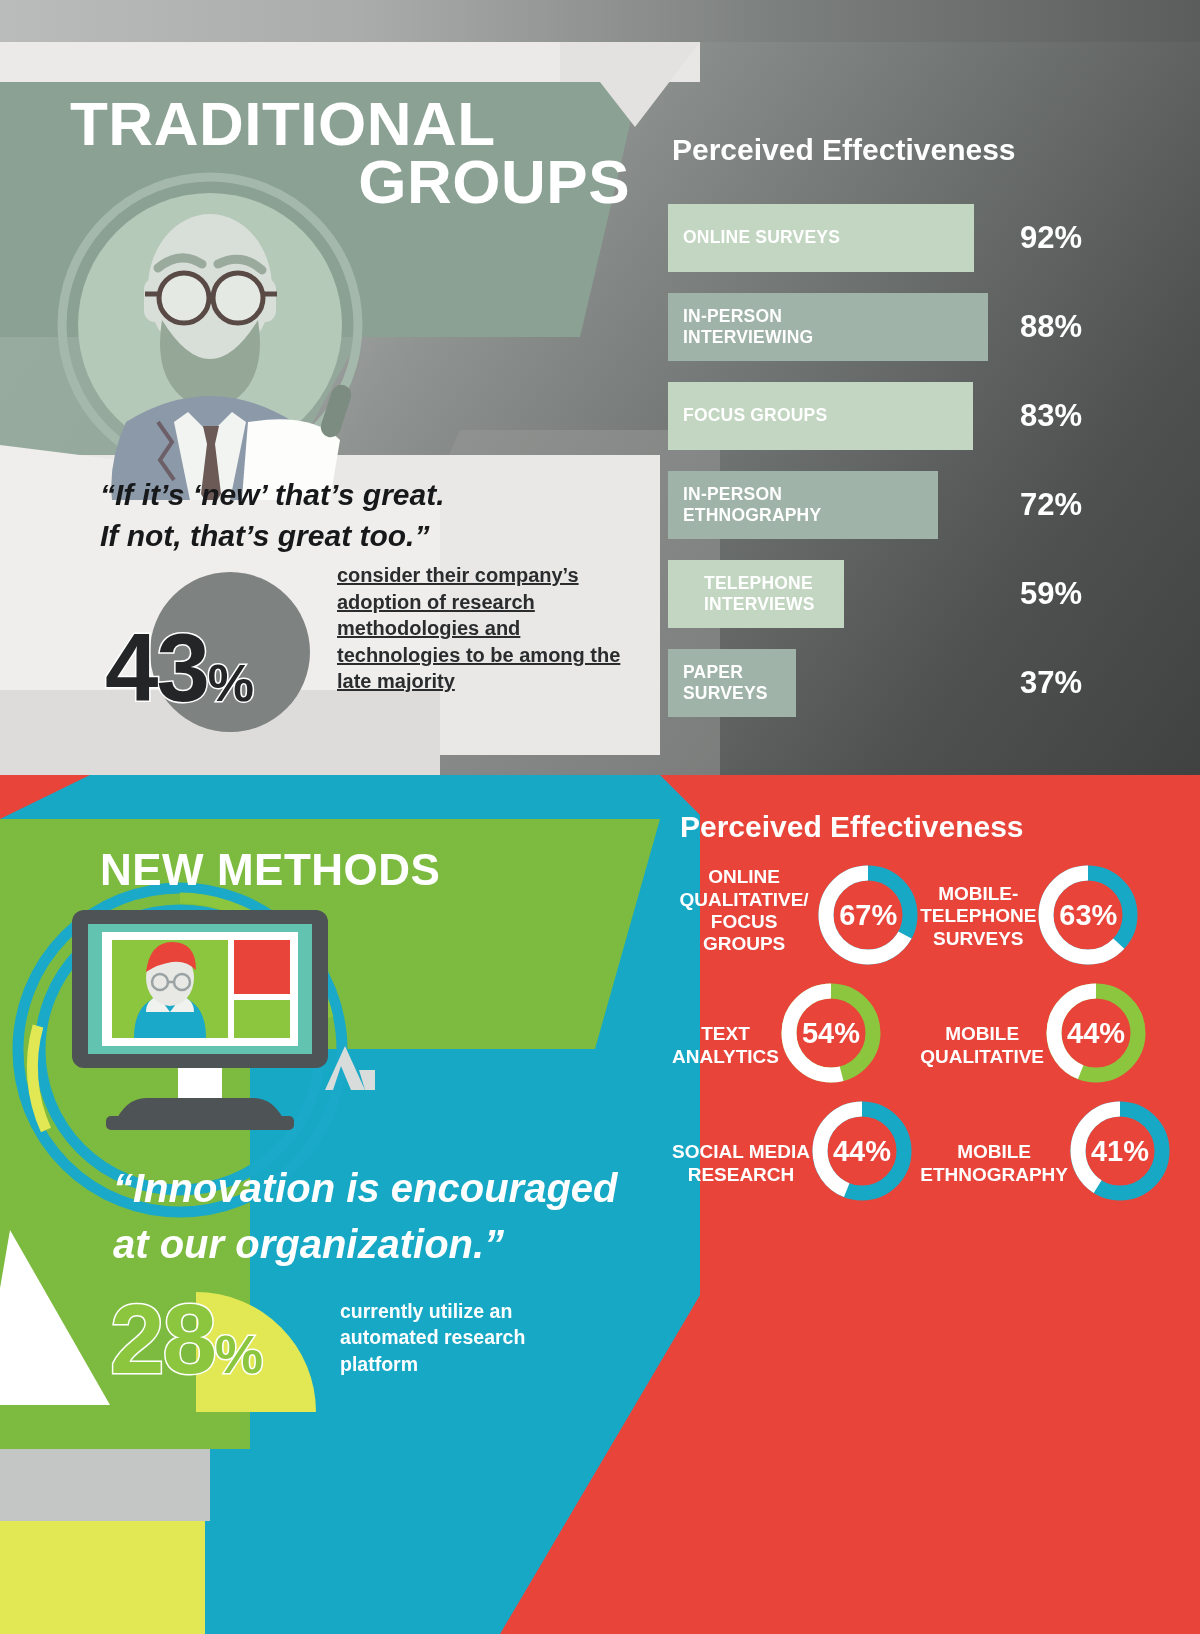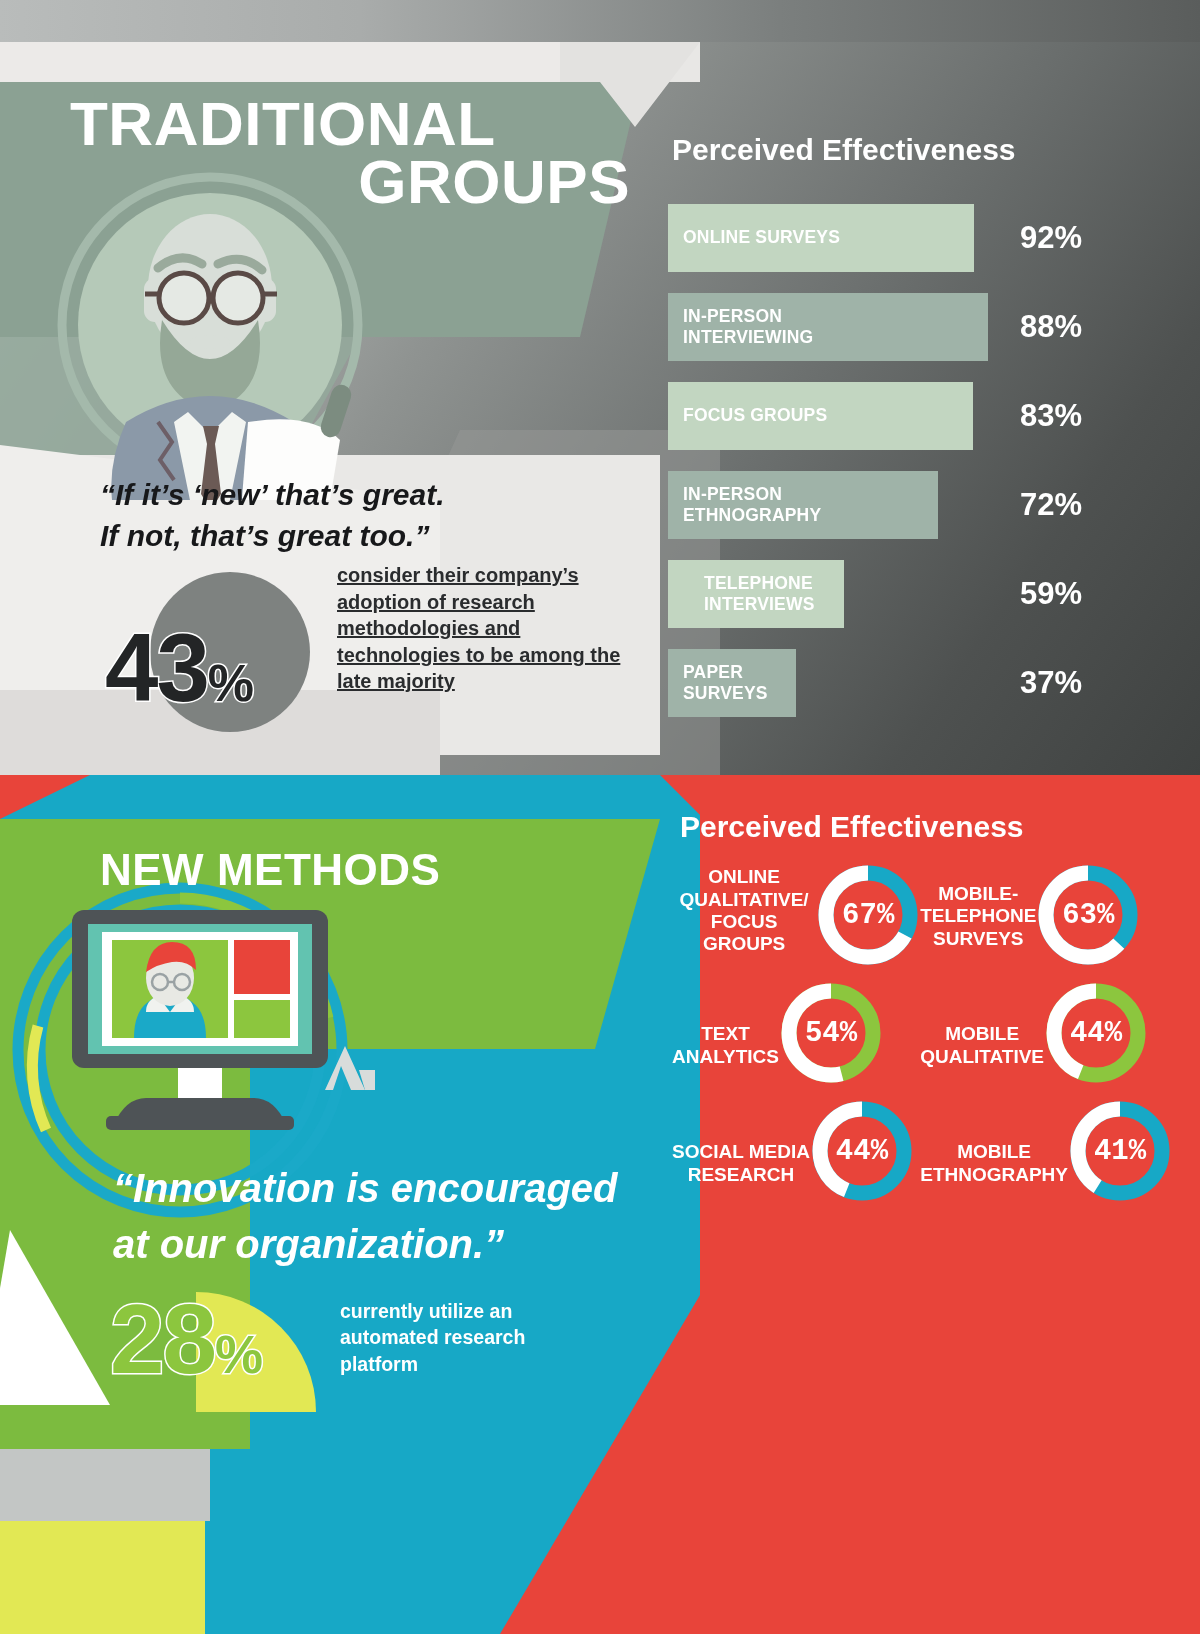--- a/index.html
+++ b/index.html
@@ -141,21 +141,21 @@
   .donutgrid {
     position:absolute; left:672px; top:855px; width:500px; z-index:14;
     display:grid; grid-template-columns:1fr 1fr; row-gap:6px;
   }
   .donutcell { display:flex; flex-direction:row; align-items:center; }
   .donut-label {
     color:#fff; font-weight:bold; font-size:19px; line-height:1.18;
     text-align:center; white-space:pre-line; min-height:78px;
     display:flex; align-items:flex-end; justify-content:center;
   }
-  .donut-wrap { position:relative; width:104px; height:104px; margin-top:8px;font-family:Liberation Mono, monospace; }
+  .donut-wrap { position:relative; width:104px; height:104px; margin-top:8px; }
   .donut-wrap svg { display:block; }
   .donut-val {
     position:absolute; left:0; top:0; width:104px; height:104px;
     display:flex; align-items:center; justify-content:center;
     color:#ffffff; font-weight:bold; font-size:29px;
   }
 </style>
 </head>
 <body>
 

